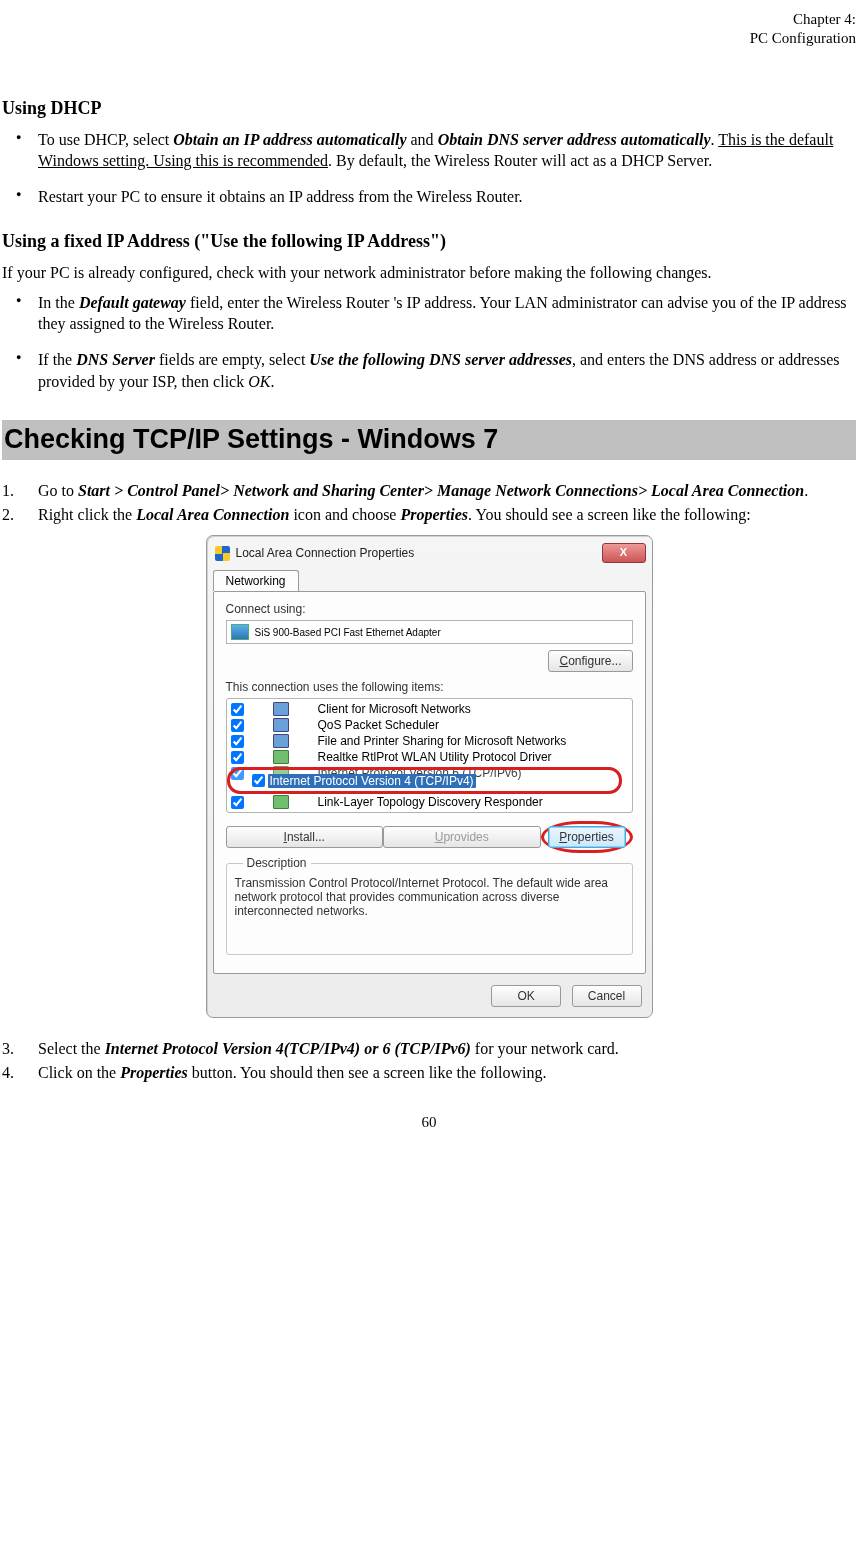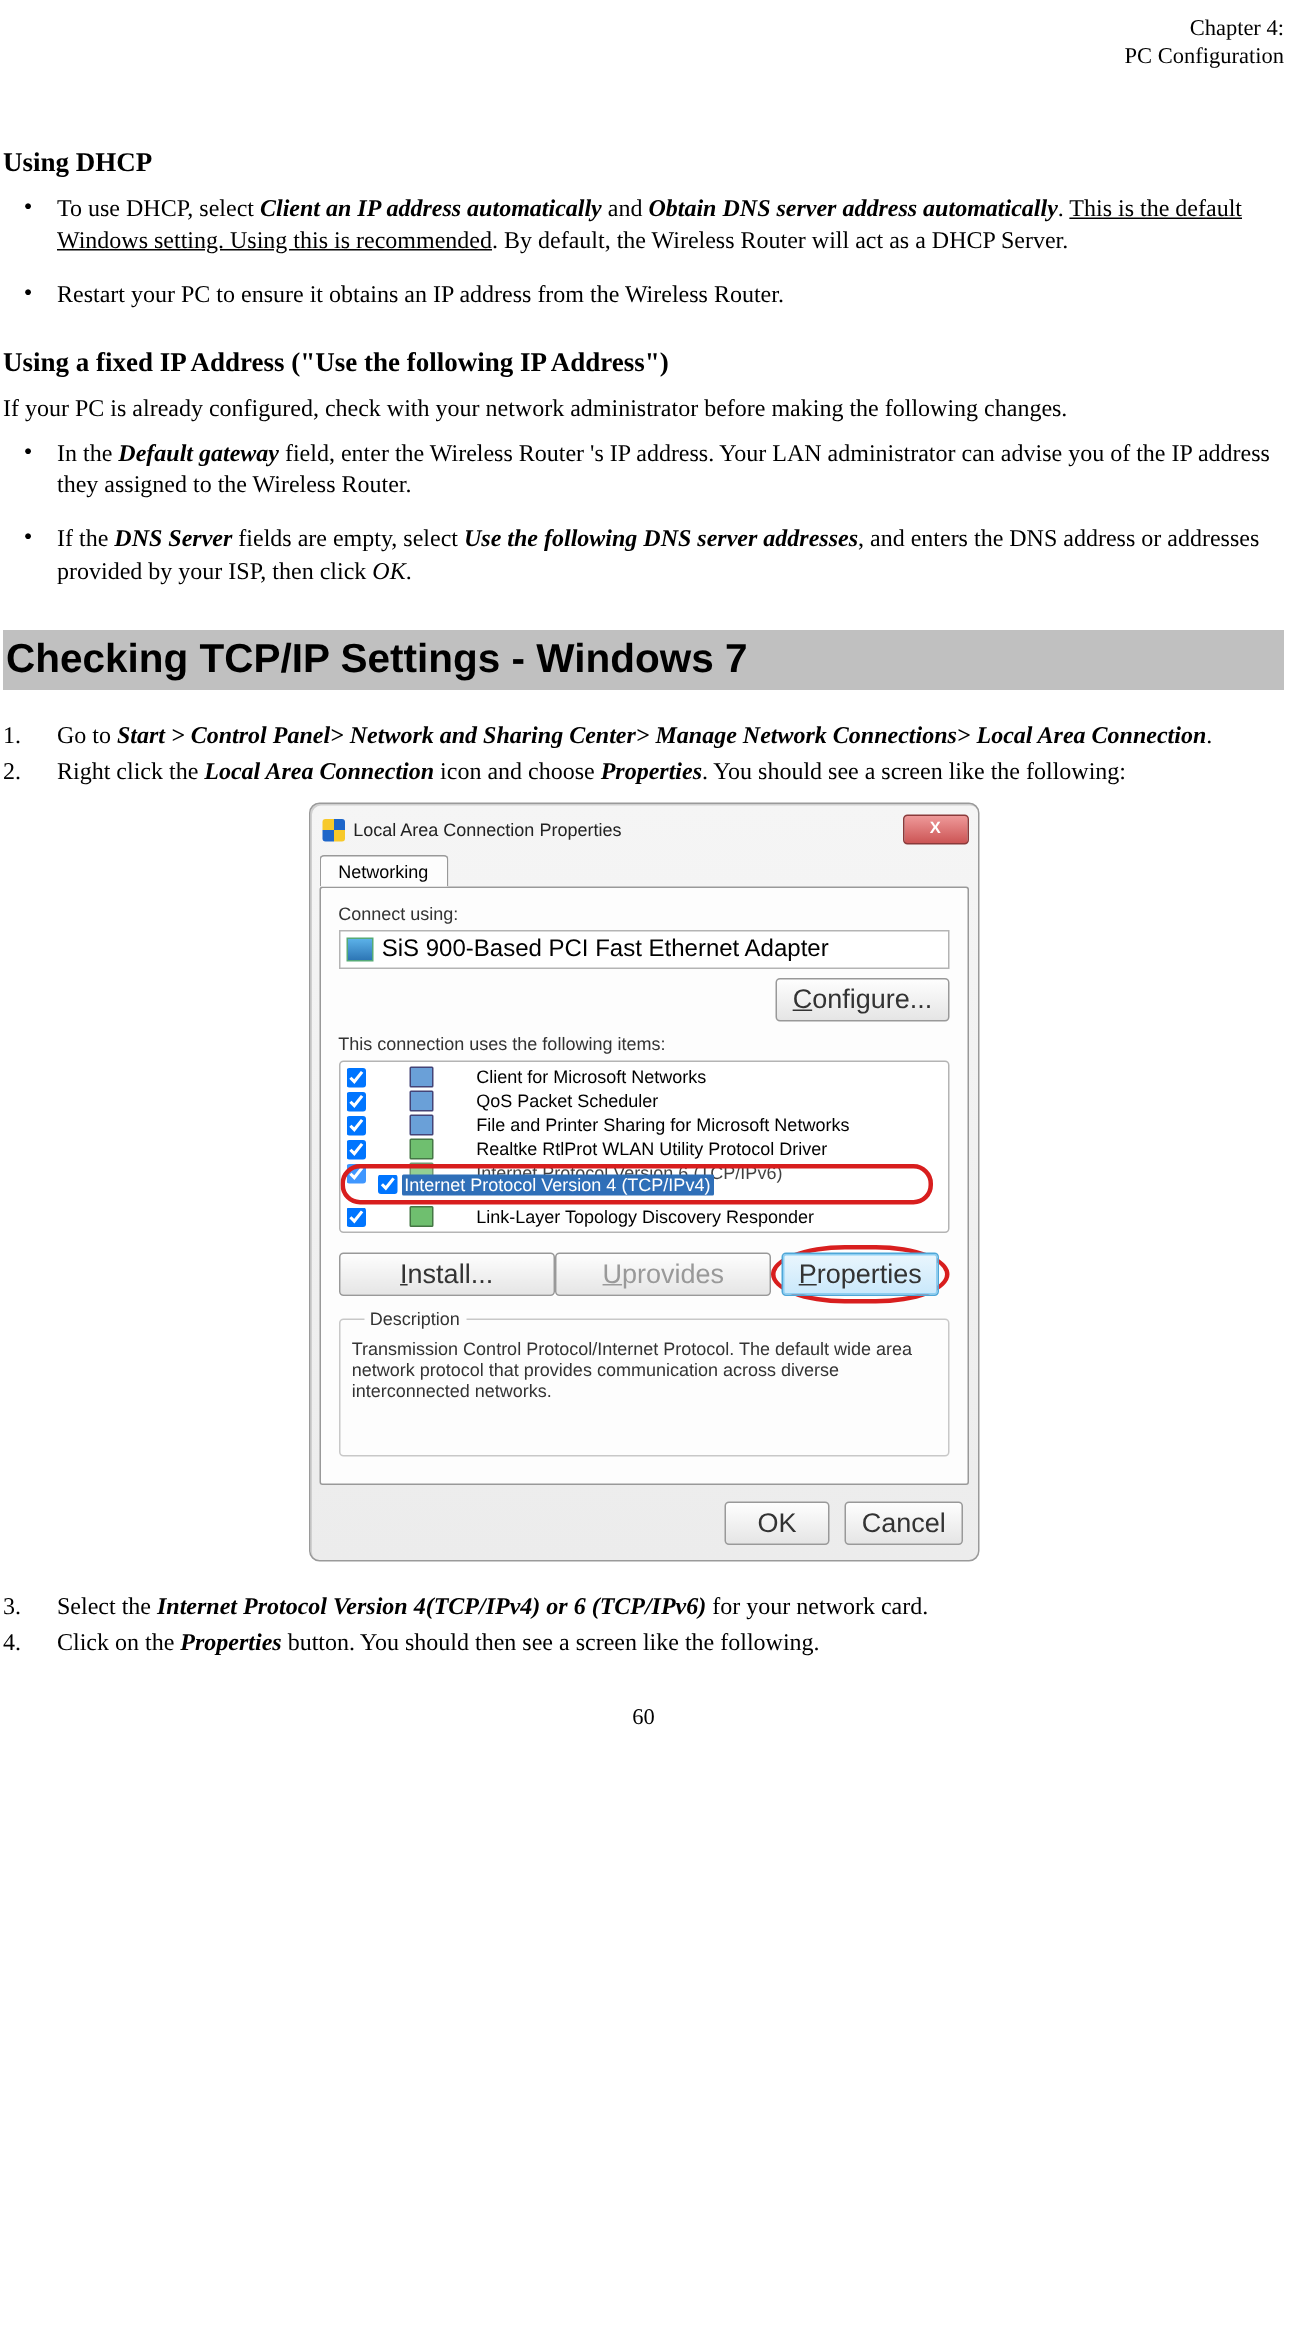--- a/index.html
+++ b/index.html
@@ -158,27 +158,27 @@
     display: flex;
     align-items: center;
     margin-bottom: 6px;
   }
   .adapter-box .nic-icon {
     width: 16px; height: 14px;
     background: linear-gradient(#5bb1e8,#2d76b5);
     border: 1px solid #5a7;
     margin-right: 6px;
   }
-  .adapter-box span { font-size: 16px; }
+  .adapter-box span { font-size: 10px; }
   .cfg-row { text-align: right; margin-bottom: 8px; }
   .btn {
     display: inline-block;
     min-width: 78px;
     text-align: center;
-    font-size: 18px;
+    font-size: 12px;
     color: #333;
     border: 1px solid #999;
     border-radius: 3px;
     background: linear-gradient(#fefefe,#e5e5e5);
     padding: 3px 10px;
     box-sizing: border-box;
   }
   .btn.disabled { color: #999; }
   .listbox {
     border: 1px solid #b4b4b4;
@@ -278,21 +278,21 @@
 
   <div class="page-header">
     <div>Chapter 4:</div>
     <div>PC Configuration</div>
   </div>
 
   <h3 class="section-sub">Using DHCP</h3>
 
   <ul class="bullets">
     <li>
-      <span>To use DHCP, select </span><span class="bi">Client an IP address automatically</span><span> and </span><span class="bi">Obtain DNS server address automatically</span><span>. </span><span class="u">This is the default Windows setting. Using this is recommended</span><span>. By default, the Wireless Router will act as a DHCP Server.</span>
+      <span>To use DHCP, select </span><span class="bi">Obtain an IP address automatically</span><span> and </span><span class="bi">Obtain DNS server address automatically</span><span>. </span><span class="u">This is the default Windows setting. Using this is recommended</span><span>. By default, the Wireless Router will act as a DHCP Server.</span>
     </li>
     <li>
       <span>Restart your PC to ensure it obtains an IP address from the Wireless Router.</span>
     </li>
   </ul>
 
   <h3 class="section-sub" style="margin-top:24px">Using a fixed IP Address ("Use the following IP Address")</h3>
   <div class="para">If your PC is already configured, check with your network administrator before making the following changes.</div>
 
   <ul class="bullets">

